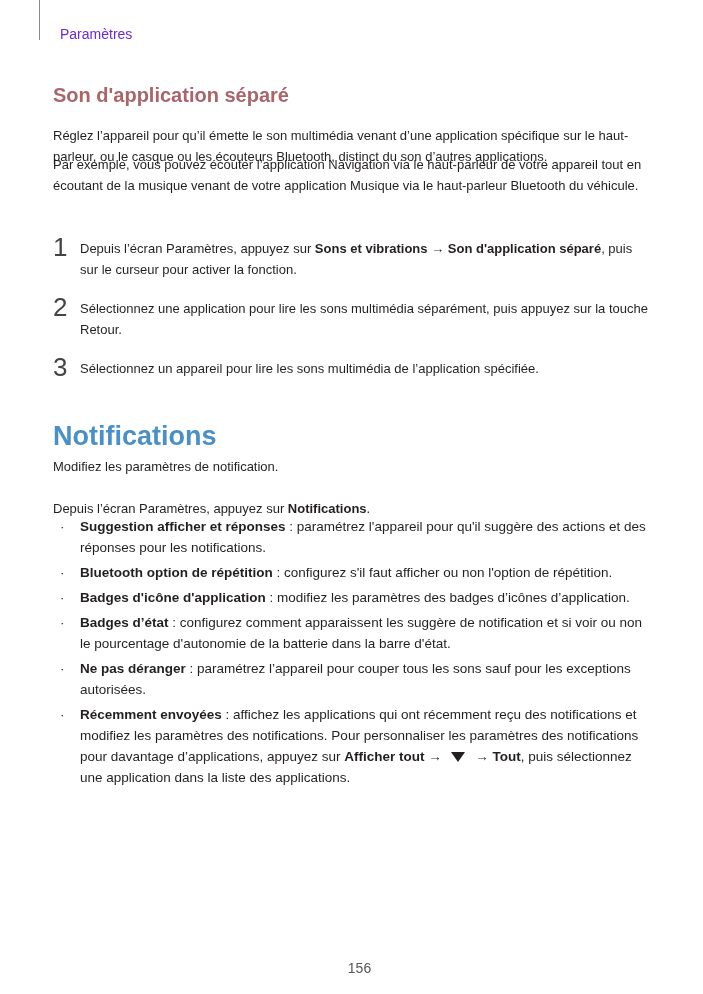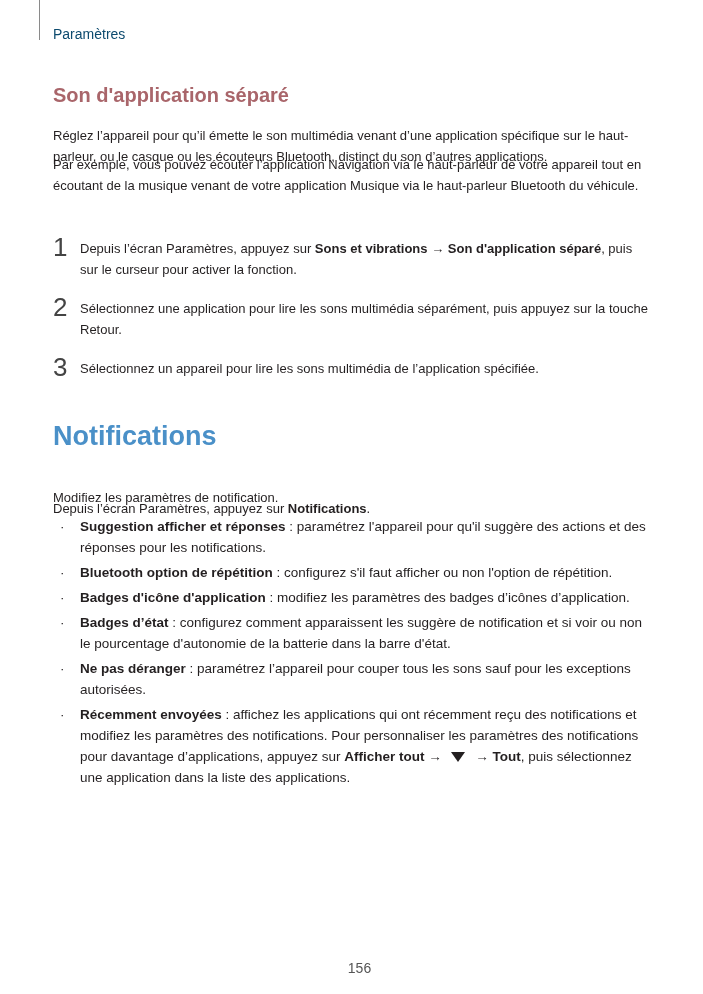--- a/index.html
+++ b/index.html
@@ -1,18 +1,18 @@
 <!DOCTYPE html>
 <html><head>
 <meta charset="utf-8">
 <style>
   html, body { margin:0; padding:0; background:#fff; }
   body { width:703px; height:994px; position:relative; font-family:"Liberation Sans", sans-serif; color:#231f20; overflow:hidden; }
   .header-rule { position:absolute; left:39px; top:0; width:1px; height:40px; background:#8a8a8a; }
-  .header-title { position:absolute; left:53px; top:26px; font-size:14px; color:#0c4a6e; }
+  .header-title { position:absolute; left:60px; top:26px; font-size:14px; color:#6d28d9; }
   .h2 { position:absolute; left:53px; top:84px; font-size:20px; font-weight:bold; color:#a9656a; }
   .h1 { position:absolute; left:53px; top:421px; font-size:27px; font-weight:bold; color:#4a90c8; }
   .p { position:absolute; left:53px; width:600px; font-size:13px; line-height:21px;margin-top:8px; }
   .step { position:absolute; left:53px; width:600px; }
   .step .num { position:absolute; left:0; top:-6px; font-size:26px; color:#444; }
   .step .txt { position:absolute; left:27px; width:570px; font-size:13px; line-height:21px; }
   .bullets { position:absolute; left:60px; width:592px; top:516px; font-size:13.5px; line-height:21px; }
   .bullet { position:relative; padding-left:20px; margin-bottom:4px; }
   .bullet .dot { position:absolute; left:0; top:0; }
   b { font-weight:bold; }
@@ -36,21 +36,21 @@
 <div class="step" style="top:298px">
   <span class="num">2</span>
   <div class="txt">Sélectionnez une application pour lire les sons multimédia séparément, puis appuyez sur la touche Retour.</div>
 </div>
 <div class="step" style="top:358px">
   <span class="num">3</span>
   <div class="txt">Sélectionnez un appareil pour lire les sons multimédia de l’application spécifiée.</div>
 </div>
 
 <div class="h1">Notifications</div>
-<div class="p" style="top:479px">Modifiez les paramètres de notification.</div>
+<div class="p" style="top:448px">Modifiez les paramètres de notification.</div>
 <div class="p" style="top:490px"><span>Depuis l’écran Paramètres, appuyez sur </span><b>Notifications</b><span>.</span></div>
 
 <div class="bullets">
   <div class="bullet"><span class="dot">·</span><b>Suggestion afficher et réponses</b><span> : paramétrez l'appareil pour qu'il suggère des actions et des réponses pour les notifications.</span></div>
   <div class="bullet"><span class="dot">·</span><b>Bluetooth option de répétition</b><span> : configurez s'il faut afficher ou non l'option de répétition.</span></div>
   <div class="bullet"><span class="dot">·</span><b>Badges d'icône d'application</b><span> : modifiez les paramètres des badges d’icônes d’application.</span></div>
   <div class="bullet"><span class="dot">·</span><b>Badges d’état</b><span> : configurez comment apparaissent les suggère de notification et si voir ou non le pourcentage d'autonomie de la batterie dans la barre d'état.</span></div>
   <div class="bullet"><span class="dot">·</span><b>Ne pas déranger</b><span> : paramétrez l’appareil pour couper tous les sons sauf pour les exceptions autorisées.</span></div>
   <div class="bullet"><span class="dot">·</span><b>Récemment envoyées</b><span> : affichez les applications qui ont récemment reçu des notifications et modifiez les paramètres des notifications. Pour personnaliser les paramètres des notifications pour davantage d’applications, appuyez sur </span><b>Afficher tout</b><span> → </span><span class="tri"></span><span> → </span><b>Tout</b><span>, puis sélectionnez une application dans la liste des applications.</span></div>
 </div>

